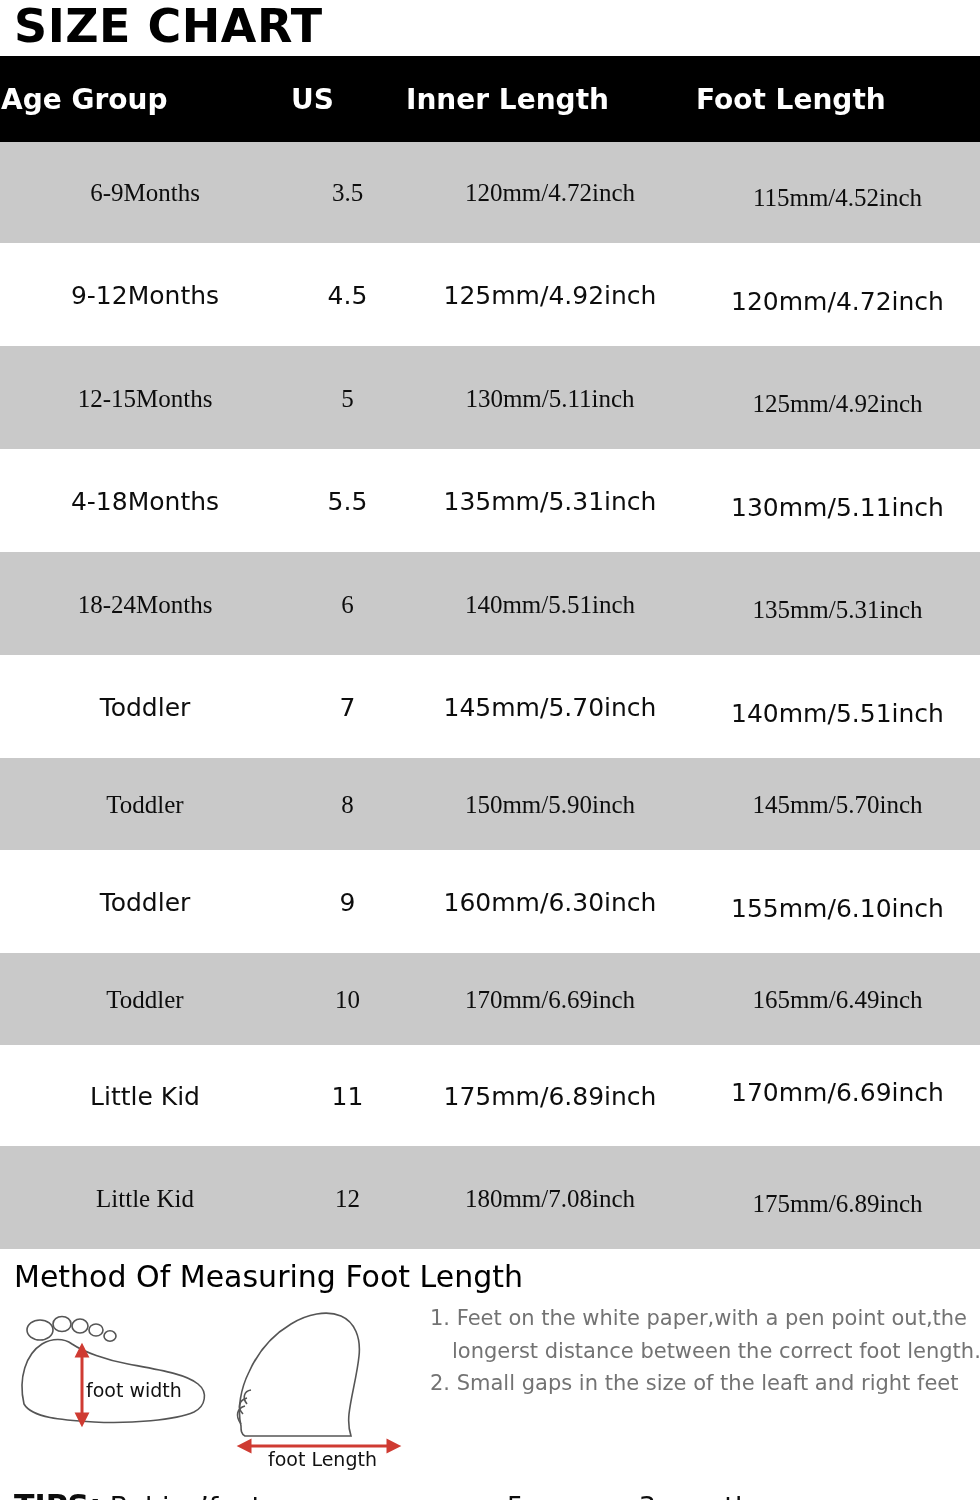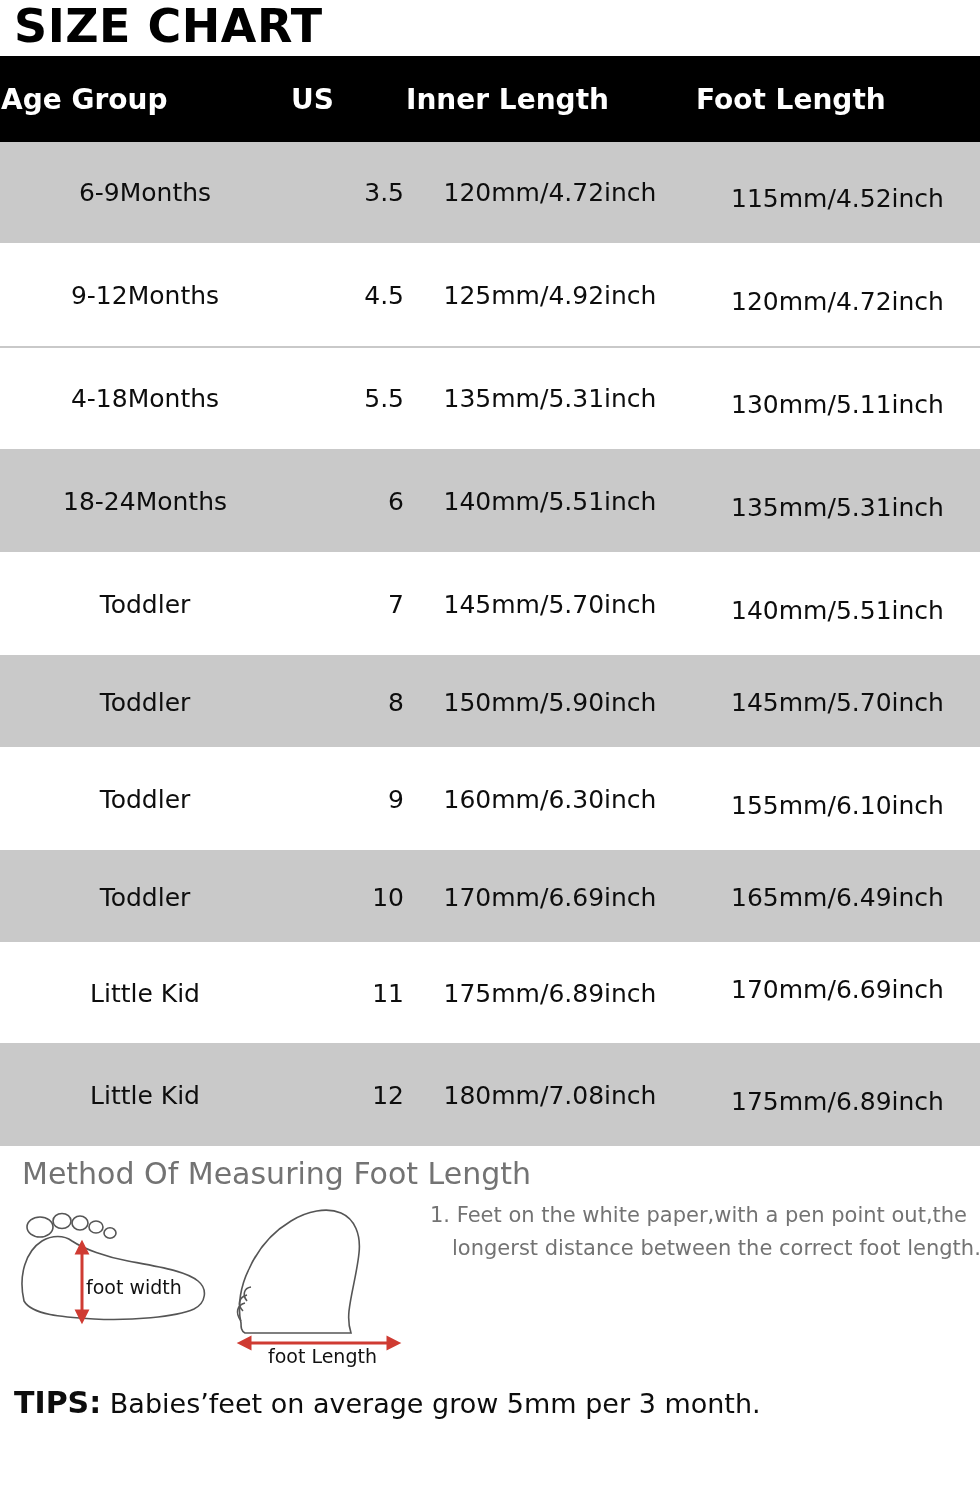--- a/index.html
+++ b/index.html
@@ -54,36 +54,35 @@
   }
 
   tbody td {
     font-size: 25px;
     height: 88px;
     text-align: center;
     vertical-align: middle;
     border-bottom: 2px solid #ffffff;
     color: #0d0d0d;
   }
-  tbody tr.shade td { background: #c9c9c9; }
+  tbody tr.shade td { background: #c9c9c9; font-family: Liberation Serif, serif; }
   tbody tr.plain td { background: #ffffff; }
   tbody tr.plain td { border-bottom: 2px solid #c9c9c9; }
 
   td.age { font-weight: normal; }
-  td.us { font-weight: normal; text-align: right; }
+  td.us { font-weight: normal; }
   
   td.nudge-down { padding-top: 12px; }
   td.nudge-up { padding-bottom: 10px; }
 
   
   .method-heading {
     font-size: 30px;
     padding: 8px 0 2px 14px;
-    color: #737373;
-    margin-left: 8px;
+    color: #000000;
   }
   .method-wrap {
     display: flex;
     align-items: flex-start;
     padding: 0 6px 0 10px;
   }
   .fig-col {
     width: 420px;
     flex: 0 0 420px;
     position: relative;
@@ -148,20 +147,26 @@
         <td class="us">3.5</td>
         <td>120mm/4.72inch</td>
         <td class="nudge-down">115mm/4.52inch</td>
       </tr>
       <tr class="plain">
         <td class="age">9-12Months</td>
         <td class="us">4.5</td>
         <td>125mm/4.92inch</td>
         <td class="nudge-down">120mm/4.72inch</td>
       </tr>
+      <tr class="shade">
+        <td class="age">12-15Months</td>
+        <td class="us">5</td>
+        <td>130mm/5.11inch</td>
+        <td class="nudge-down">125mm/4.92inch</td>
+      </tr>
       <tr class="plain">
         <td class="age">4-18Months</td>
         <td class="us">5.5</td>
         <td>135mm/5.31inch</td>
         <td class="nudge-down">130mm/5.11inch</td>
       </tr>
       <tr class="shade">
         <td class="age">18-24Months</td>
         <td class="us">6</td>
         <td>140mm/5.51inch</td>
@@ -249,20 +254,21 @@
         </g>
       </svg>
 
       <div class="fig-label fw-label">foot width</div>
       <div class="fig-label fl-label">foot Length</div>
     </div>
 
     <div class="txt-col">
       <div class="txt-line">1. Feet on the white paper,with a pen point out,the</div>
       <div class="txt-line indent">longerst distance between the correct foot length.</div>
+      <div class="txt-line">2. Small gaps in the size of the leaft and right feet</div>
     </div>
   </div>
 
   <div class="tips">
     <div class="tips-line"><span class="tips-strong">TIPS:</span> <span>Babies’feet on average grow 5mm per 3 month.</span></div>
 
   </div>
 
 </div>
 

